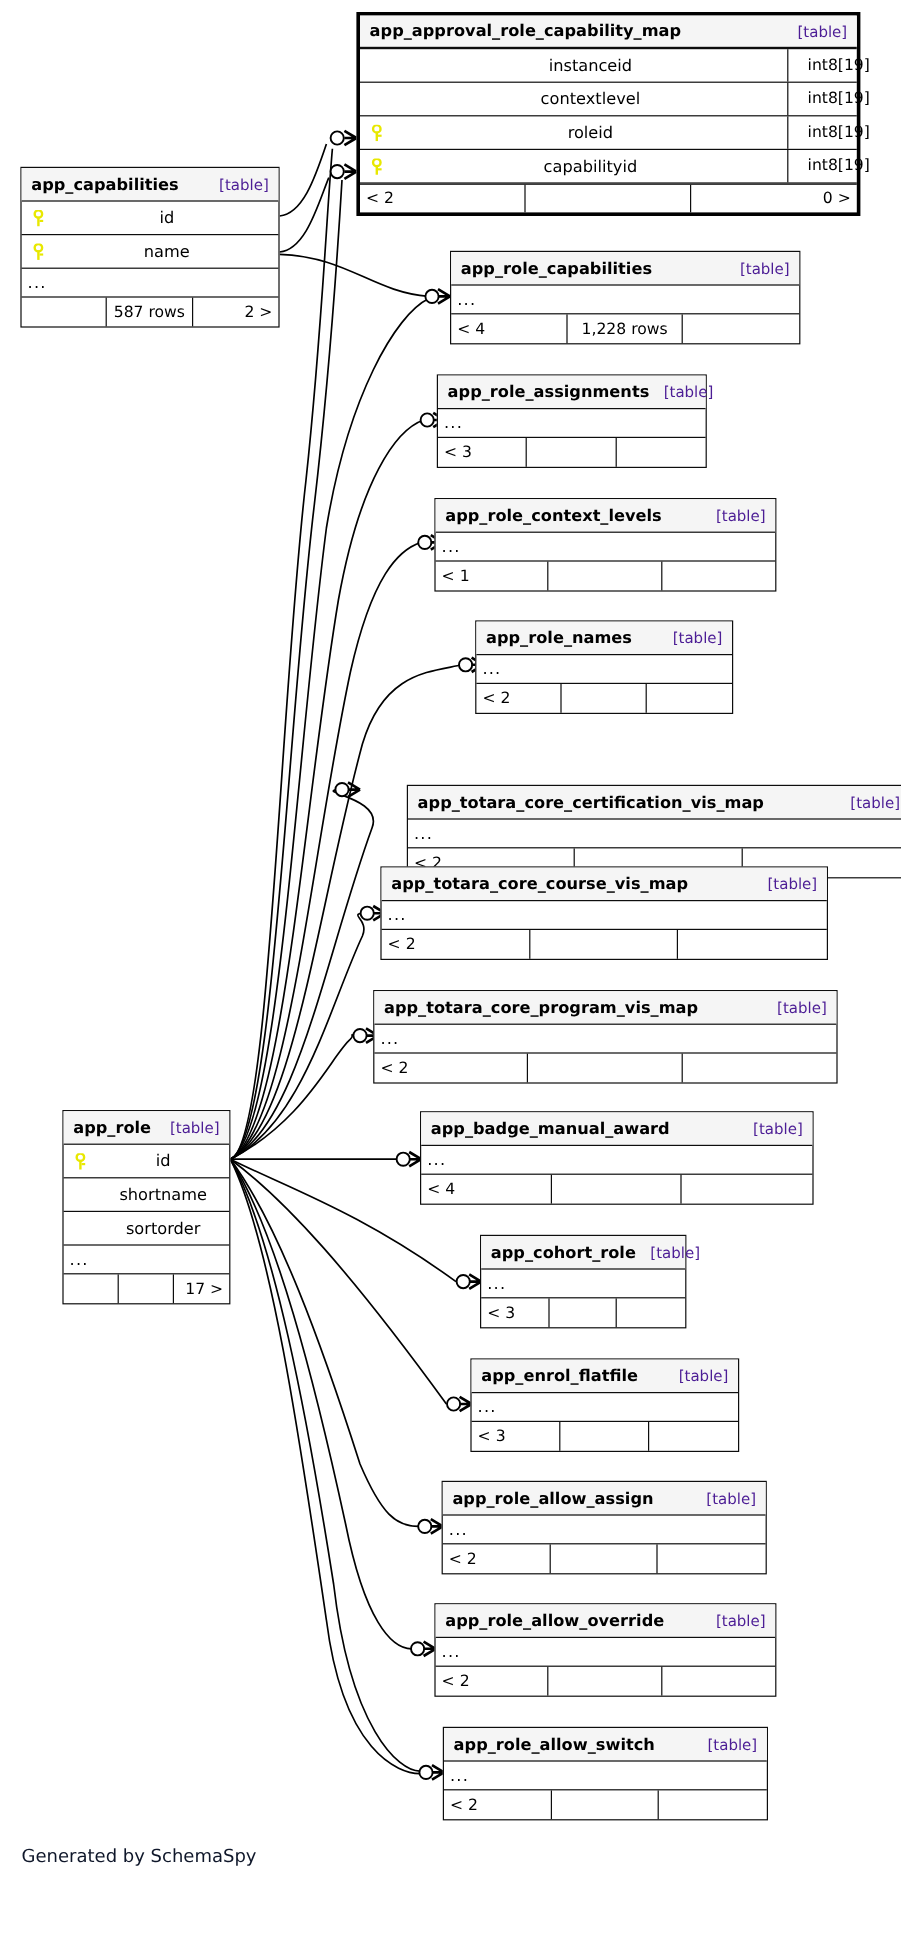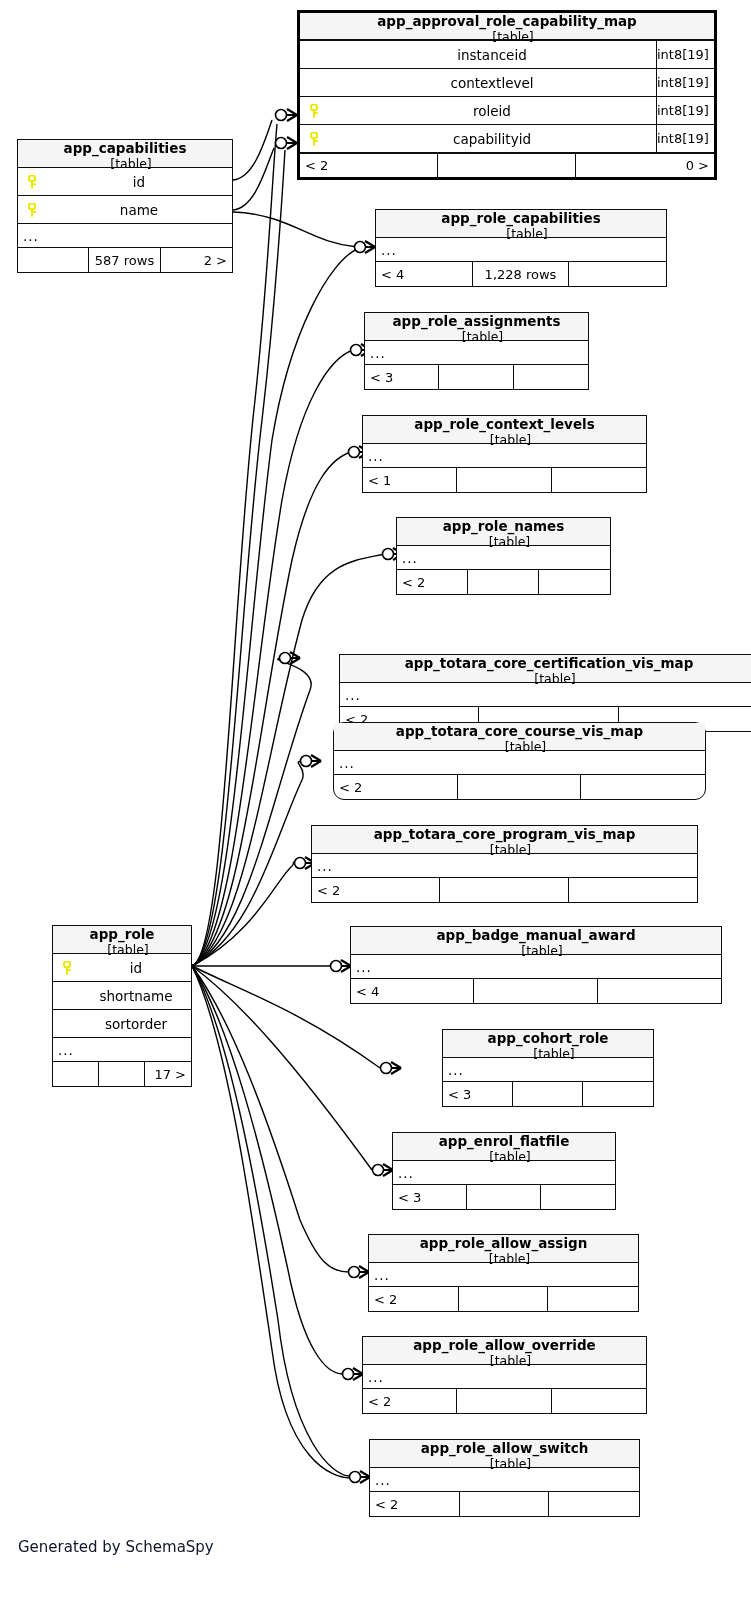--- a/index.html
+++ b/index.html
@@ -40,32 +40,31 @@
   }
   .t-head {
     background: #f5f5f5;
     border-bottom: 1px solid #0d0d0d;
     height: 28px;
     display: flex;
     align-items: center;
     justify-content: space-between;
     padding: 0 8px;
     box-sizing: border-box;
-    flex-direction: column;
   }
   .emphasis .t-head { border-bottom: 2px solid #0d0d0d; }
   .t-name {
     font-weight: bold;
     font-size: 13.5px;
     color: #000;
     white-space: nowrap;
   }
   .t-tag {
     font-size: 12.5px;
-    color: #000000;
+    color: #4c1d95;
     white-space: nowrap;
     padding-left: 12px;
   }
   .t-rows { display: block; }
   .t-row {
     height: 28px;
     display: flex;
     align-items: center;
     border-bottom: 1px solid #0d0d0d;
     box-sizing: border-box;
@@ -83,21 +82,21 @@
   .t-col-name.indent { padding-left: 28px; text-align: center; }
   .t-col-type {
     width: 58px;
     flex: 0 0 58px;
     font-size: 13px;
     color: #000;
     border-left: 1px solid #0d0d0d;
     height: 100%;
     display: flex;
     align-items: center;
-    padding-left: 0;
+    padding-left: 16px;
     box-sizing: border-box;
     white-space: nowrap;
   }
   .key-icon {
     position: absolute;
     left: 8px;
     top: 50%;
     transform: translateY(-50%);
     width: 12px;
     height: 14px;
@@ -346,21 +345,21 @@
           <span class="t-tag">[table]</span>
         </div>
         <div class="t-rows"></div>
         <div class="ellipsis-row">...</div>
         <div class="t-foot">
           <div class="foot-cell foot-left">&lt; 2</div>
           <div class="foot-cell foot-center"></div>
           <div class="foot-cell foot-right"></div>
         </div>
       </div>
-      <div class="table-node" style="left: 333px; top: 722px; width: 373px; border-radius: 11px;">
+      <div class="table-node" style="left: 317px; top: 722px; width: 373px;">
         <div class="t-head">
           <span class="t-name">app_totara_core_course_vis_map</span>
           <span class="t-tag">[table]</span>
         </div>
         <div class="t-rows"></div>
         <div class="ellipsis-row">...</div>
         <div class="t-foot">
           <div class="foot-cell foot-left">&lt; 2</div>
           <div class="foot-cell foot-center"></div>
           <div class="foot-cell foot-right"></div>
@@ -400,34 +399,34 @@
             <span class="t-col-name indent">sortorder</span>
           </div>
         </div>
         <div class="ellipsis-row">...</div>
         <div class="t-foot">
           <div class="foot-cell foot-left"></div>
           <div class="foot-cell foot-center"></div>
           <div class="foot-cell foot-right">17 &gt;</div>
         </div>
       </div>
-      <div class="table-node" style="left: 350px; top: 926px; width: 372px;">
+      <div class="table-node" style="left: 350px; top: 926px; width: 328px;">
         <div class="t-head">
           <span class="t-name">app_badge_manual_award</span>
           <span class="t-tag">[table]</span>
         </div>
         <div class="t-rows"></div>
         <div class="ellipsis-row">...</div>
         <div class="t-foot">
           <div class="foot-cell foot-left">&lt; 4</div>
           <div class="foot-cell foot-center"></div>
           <div class="foot-cell foot-right"></div>
         </div>
       </div>
-      <div class="table-node" style="left: 400px; top: 1029px; width: 212px; margin-left: 42px;">
+      <div class="table-node" style="left: 400px; top: 1029px; width: 172px;">
         <div class="t-head">
           <span class="t-name">app_cohort_role</span>
           <span class="t-tag">[table]</span>
         </div>
         <div class="t-rows"></div>
         <div class="ellipsis-row">...</div>
         <div class="t-foot">
           <div class="foot-cell foot-left">&lt; 3</div>
           <div class="foot-cell foot-center"></div>
           <div class="foot-cell foot-right"></div>

